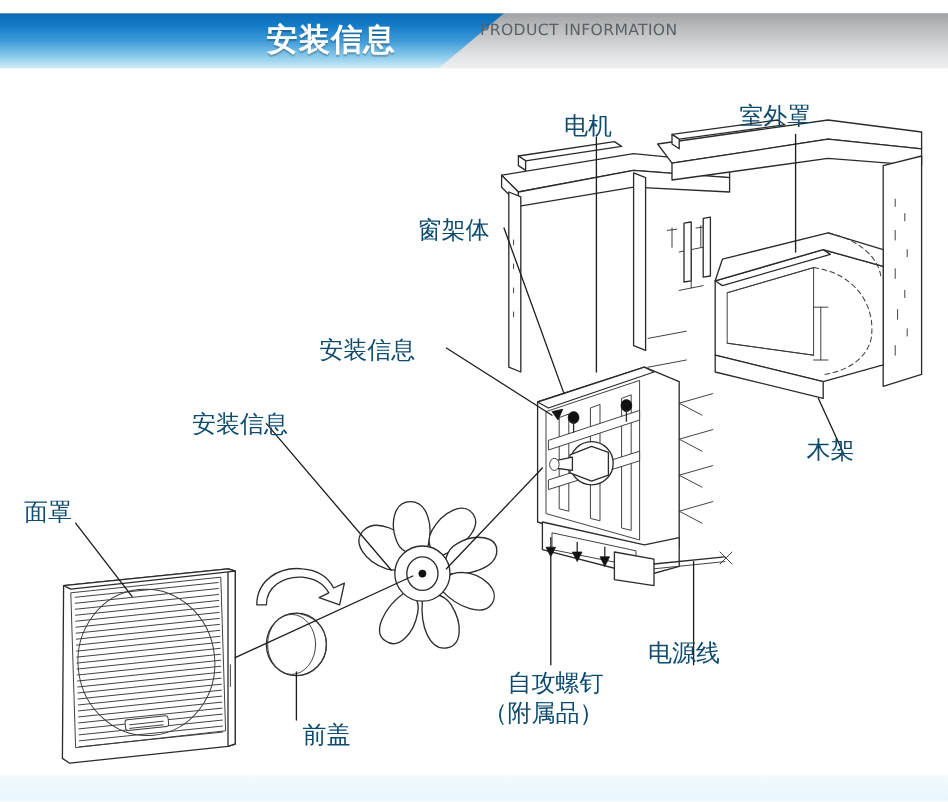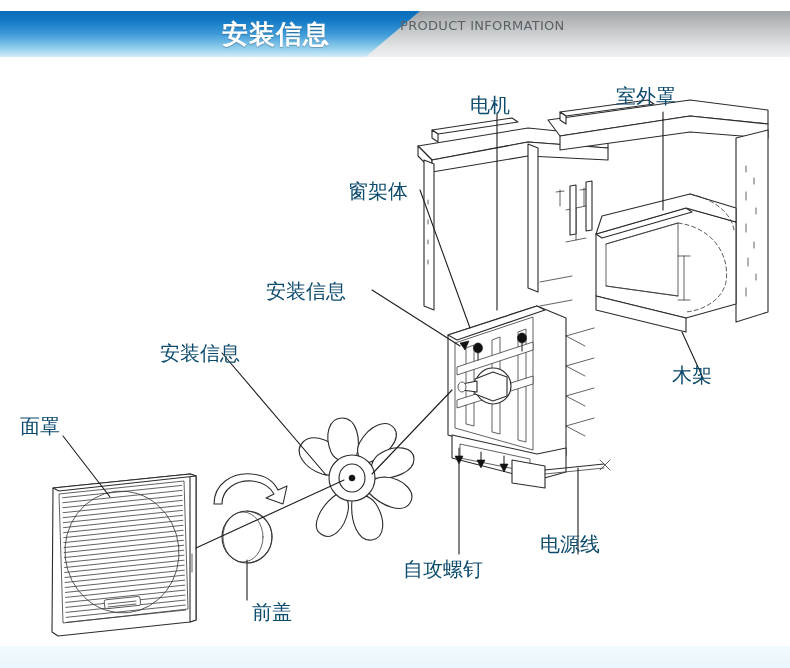--- a/index.html
+++ b/index.html
@@ -368,18 +368,19 @@
   <div class="lbl s20" style="left:348px; top:119px;">窗架体</div>
 
   <div class="lbl s20" style="left:470px; top:33px;">电机</div>
 
   <div class="lbl s20" style="left:616px; top:24px;">室外罩</div>
 
   <div class="lbl s20" style="left:672px; top:303px;">木架</div>
 
   <div class="lbl s20 two" style="left:403px; top:497px;">
     <span>自攻螺钉</span><br>
+    <span>（附属品）</span>
   </div>
 
   <div class="lbl s20" style="left:540px; top:472px;">电源线</div>
 </div>
 
 <div id="footer-strip"></div>
 
 </body></html>

